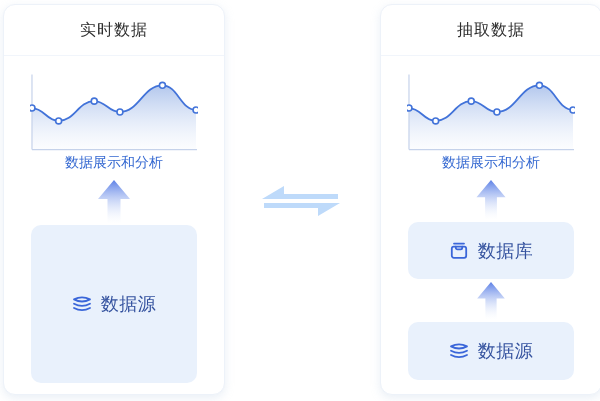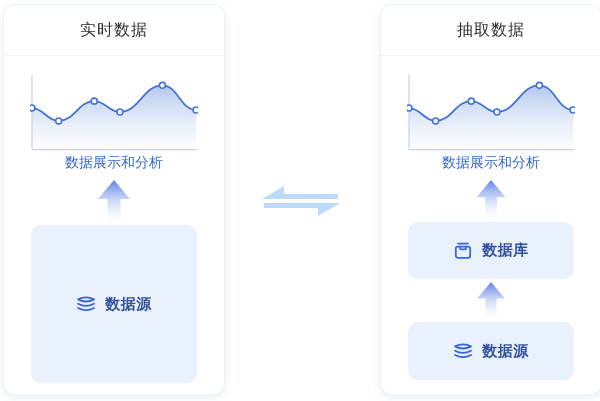--- a/index.html
+++ b/index.html
@@ -37,21 +37,21 @@
   .up-arrow.a2{margin-top:8px;}
   .up-arrow.a3{margin-top:3px;}
   .stop-a{stop-color:var(--arrow-top);stop-opacity:1;}
   .stop-b{stop-color:#E9F1FC;stop-opacity:0;}
 
   .box{width:166px;background:var(--box-bg);border-radius:10px;
     display:flex;align-items:center;justify-content:center;gap:9px;}
   .box-tall{margin-top:1px;height:158px;}
   .box-db{margin-top:2px;height:57px;}
   .box-src{margin-top:2px;height:58px;}
-  .box-label{font-size:15px;font-weight:700;color:var(--box-text);letter-spacing:0.5px;}
+  .box-label{font-size:18px;font-weight:400;color:var(--box-text);letter-spacing:0.5px;}
   .ic{fill:none;stroke:var(--icon-blue);stroke-width:1.8;stroke-linecap:round;stroke-linejoin:round;}
 
   .exchange{position:absolute;left:262px;top:186px;width:78px;height:30px;}
   .xarrow{fill:var(--exchange);}
 </style>
 </head>
 <body>
 
 <div class="stage">
 

